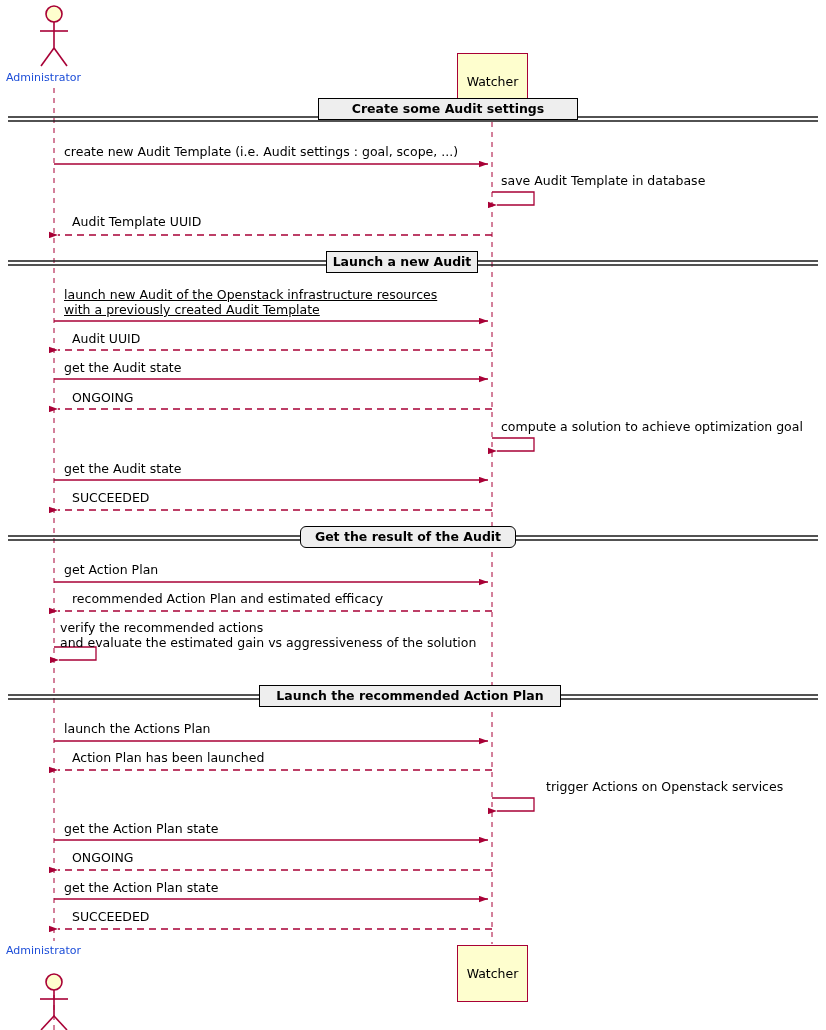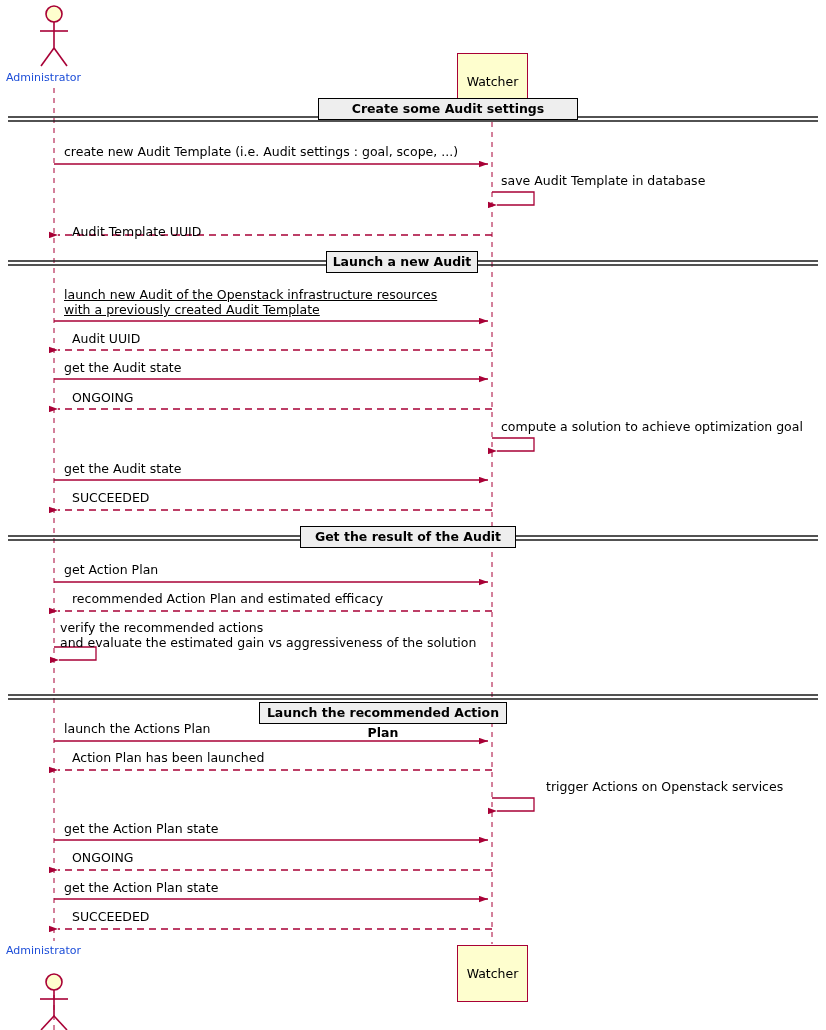--- a/index.html
+++ b/index.html
@@ -138,26 +138,26 @@
 </svg>
 
 <div class="actor-label" style="left:6px;top:71px;">Administrator</div>
 <div class="actor-label" style="left:6px;top:944px;">Administrator</div>
 
 <div class="participant-box" style="left:457px;top:53px;width:71px;">Watcher</div>
 <div class="participant-box" style="left:457px;top:945px;width:71px;">Watcher</div>
 
 <div class="divider" style="left:298px;top:98px;width:260px;margin-left:20px;">Create some Audit settings</div>
 <div class="divider" style="left:326px;top:251px;width:152px;">Launch a new Audit</div>
-<div class="divider" style="left:300px;top:526px;width:216px;">Get the result of the Audit</div>
-<div class="divider" style="left:259px;top:702px;width:248px;">Launch the recommended Action Plan</div>
+<div class="divider" style="left:300px;top:526px;width:216px;border-radius:6px;">Get the result of the Audit</div>
+<div class="divider" style="left:259px;top:685px;width:302px;">Launch the recommended Action Plan</div>
 
 <div class="lbl" style="left:64px;top:144px;">create new Audit Template (i.e. Audit settings : goal, scope, ...)</div>
 <div class="lbl" style="left:501px;top:173px;">save Audit Template in database</div>
-<div class="lbl" style="left:72px;top:224px;">Audit Template UUID</div>
+<div class="lbl" style="left:72px;top:214px;">Audit Template UUID</div>
 <div class="lbl" style="left:64px;top:287px;text-decoration:underline;">launch new Audit of the Openstack infrastructure resources
 with a previously created Audit Template</div>
 <div class="lbl" style="left:72px;top:331px;">Audit UUID</div>
 <div class="lbl" style="left:64px;top:360px;">get the Audit state</div>
 <div class="lbl" style="left:72px;top:390px;">ONGOING</div>
 <div class="lbl" style="left:501px;top:419px;">compute a solution to achieve optimization goal</div>
 <div class="lbl" style="left:64px;top:461px;">get the Audit state</div>
 <div class="lbl" style="left:72px;top:490px;">SUCCEEDED</div>
 <div class="lbl" style="left:64px;top:562px;">get Action Plan</div>
 <div class="lbl" style="left:72px;top:591px;">recommended Action Plan and estimated efficacy</div>

